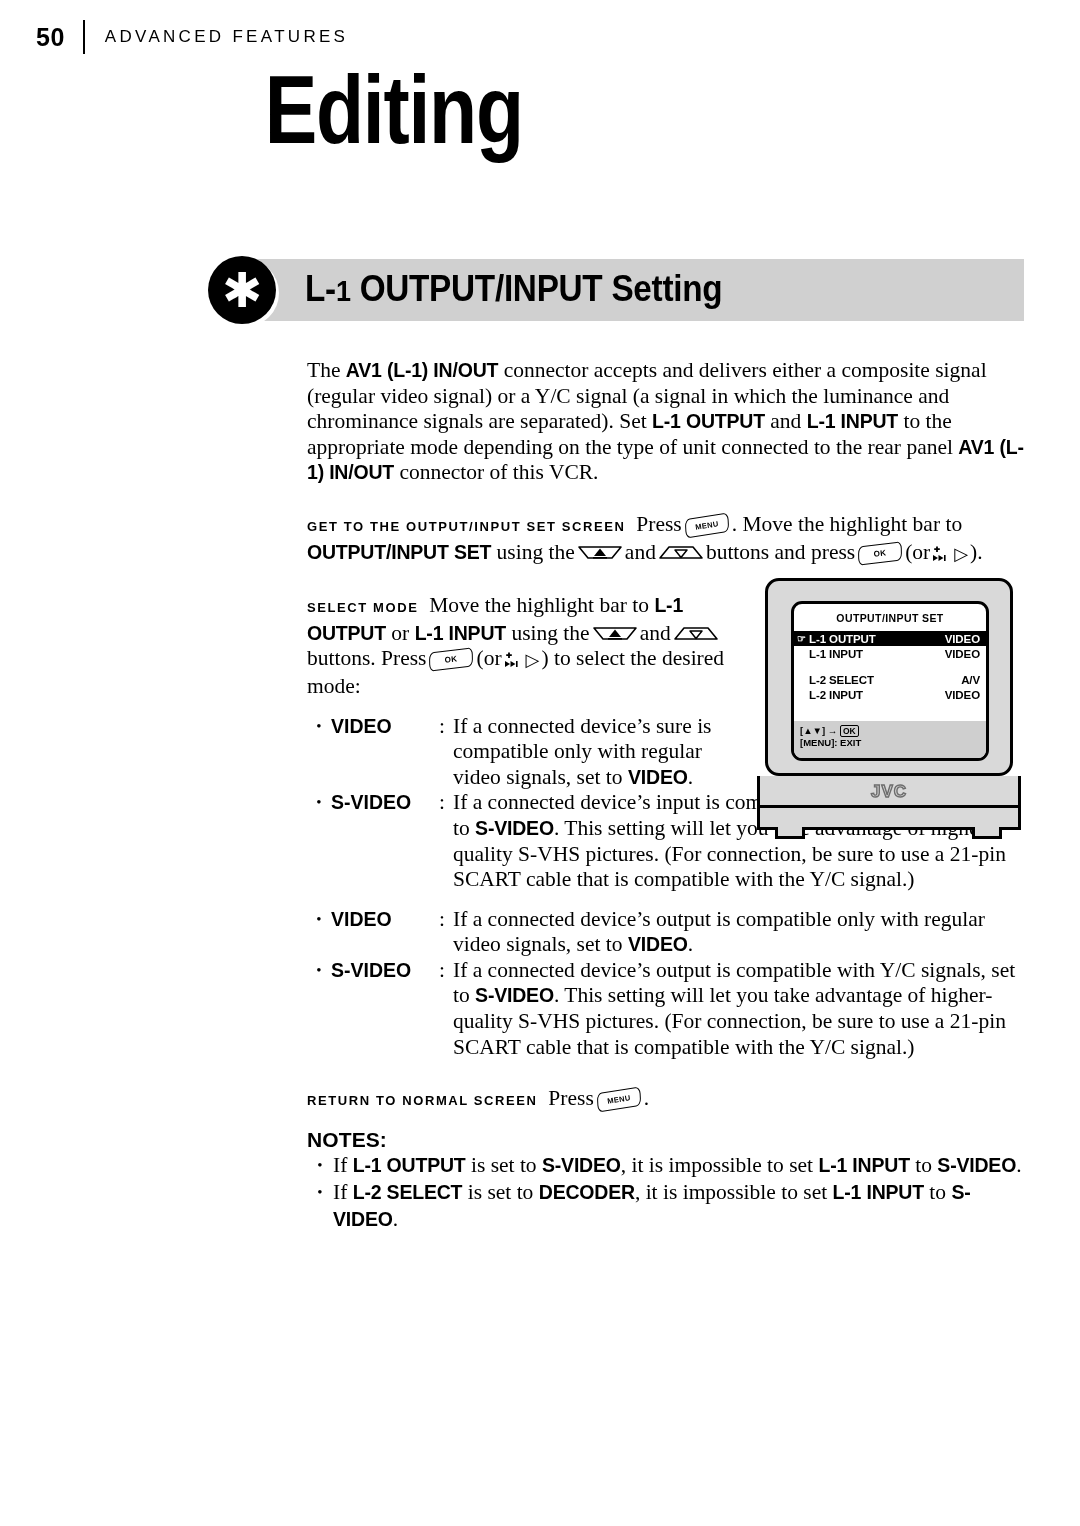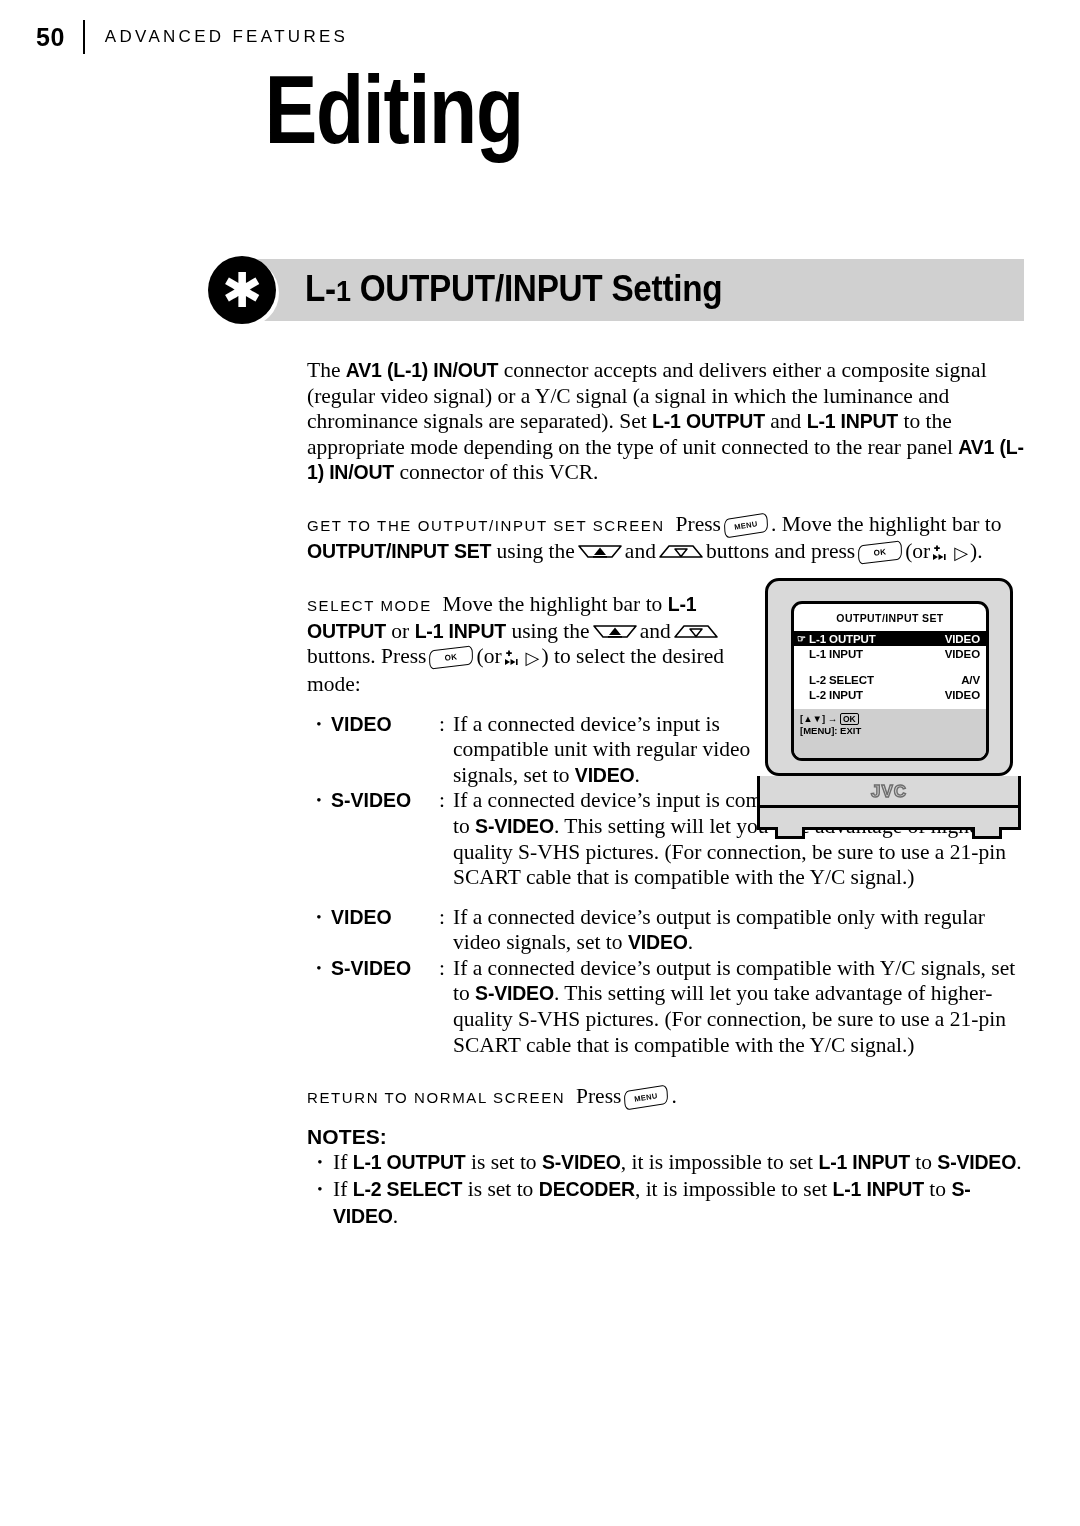--- a/index.html
+++ b/index.html
@@ -120,22 +120,22 @@
   .b {
     font-family: "Liberation Sans", sans-serif;
     font-weight: bold;
     font-size: 19.5px;
     letter-spacing: -0.2px;
   }
 
   
   .step-label {
     font-family: "Liberation Sans", sans-serif;
-    font-weight: normal;
-    font-size: 15px;
+    font-weight: bold;
+    font-size: 13px;
     letter-spacing: 1.6px;
   }
 
   .block-gap-lg { height: 26px; }
   .block-gap-sm { height: 14px; }
 
   
   .narrow {
     width: 452px;
   }
@@ -316,21 +316,21 @@
     flex: 0 0 auto;
     padding-right: 2px;
   }
   .osd-spacer { height: 11px; }
   .osd-foot {
     position: absolute;
     left: 0;
     right: 0;
     bottom: 0;
     background: #cfcfcf;
-    padding: 4px 6px 21px 6px;
+    padding: 4px 6px 9px 6px;
     font-size: 9.5px;
     font-weight: bold;
     line-height: 12px;
     box-sizing: border-box;
   }
   .osd-foot .okbox {
     border: 1.3px solid #000;
     border-radius: 2px;
     padding: 0 2px;
     font-size: 8.5px;
@@ -445,21 +445,21 @@
       </svg></span><span class="glyph-play">▷</span><span>) to select the desired mode:</span></p>
 
   <div class="block-gap-sm"></div>
 
 
   <div class="deflist">
     <div class="defrow narrow-desc">
       <span class="bullet">•</span>
       <span class="term">VIDEO</span>
       <span class="colon">:</span>
-      <span class="desc"><span>If a connected device’s input is compatible unit with regular video signals, set to </span><span class="b">VIDEO</span><span>.</span></span>
+      <span class="desc"><span>If a connected device’s sure is compatible only with regular video signals, set to </span><span class="b">VIDEO</span><span>.</span></span>
     </div>
     <div class="defrow">
       <span class="bullet">•</span>
       <span class="term">S-VIDEO</span>
       <span class="colon">:</span>
       <span class="desc"><span>If a connected device’s input is compatible with Y/C signals, set to </span><span class="b">S-VIDEO</span><span>. This setting will let you take advantage of higher-quality S-VHS pictures. (For connection, be sure to use a 21-pin SCART cable that is compatible with the Y/C signal.)</span></span>
     </div>
   </div>
 
   <div class="block-gap-sm"></div>

